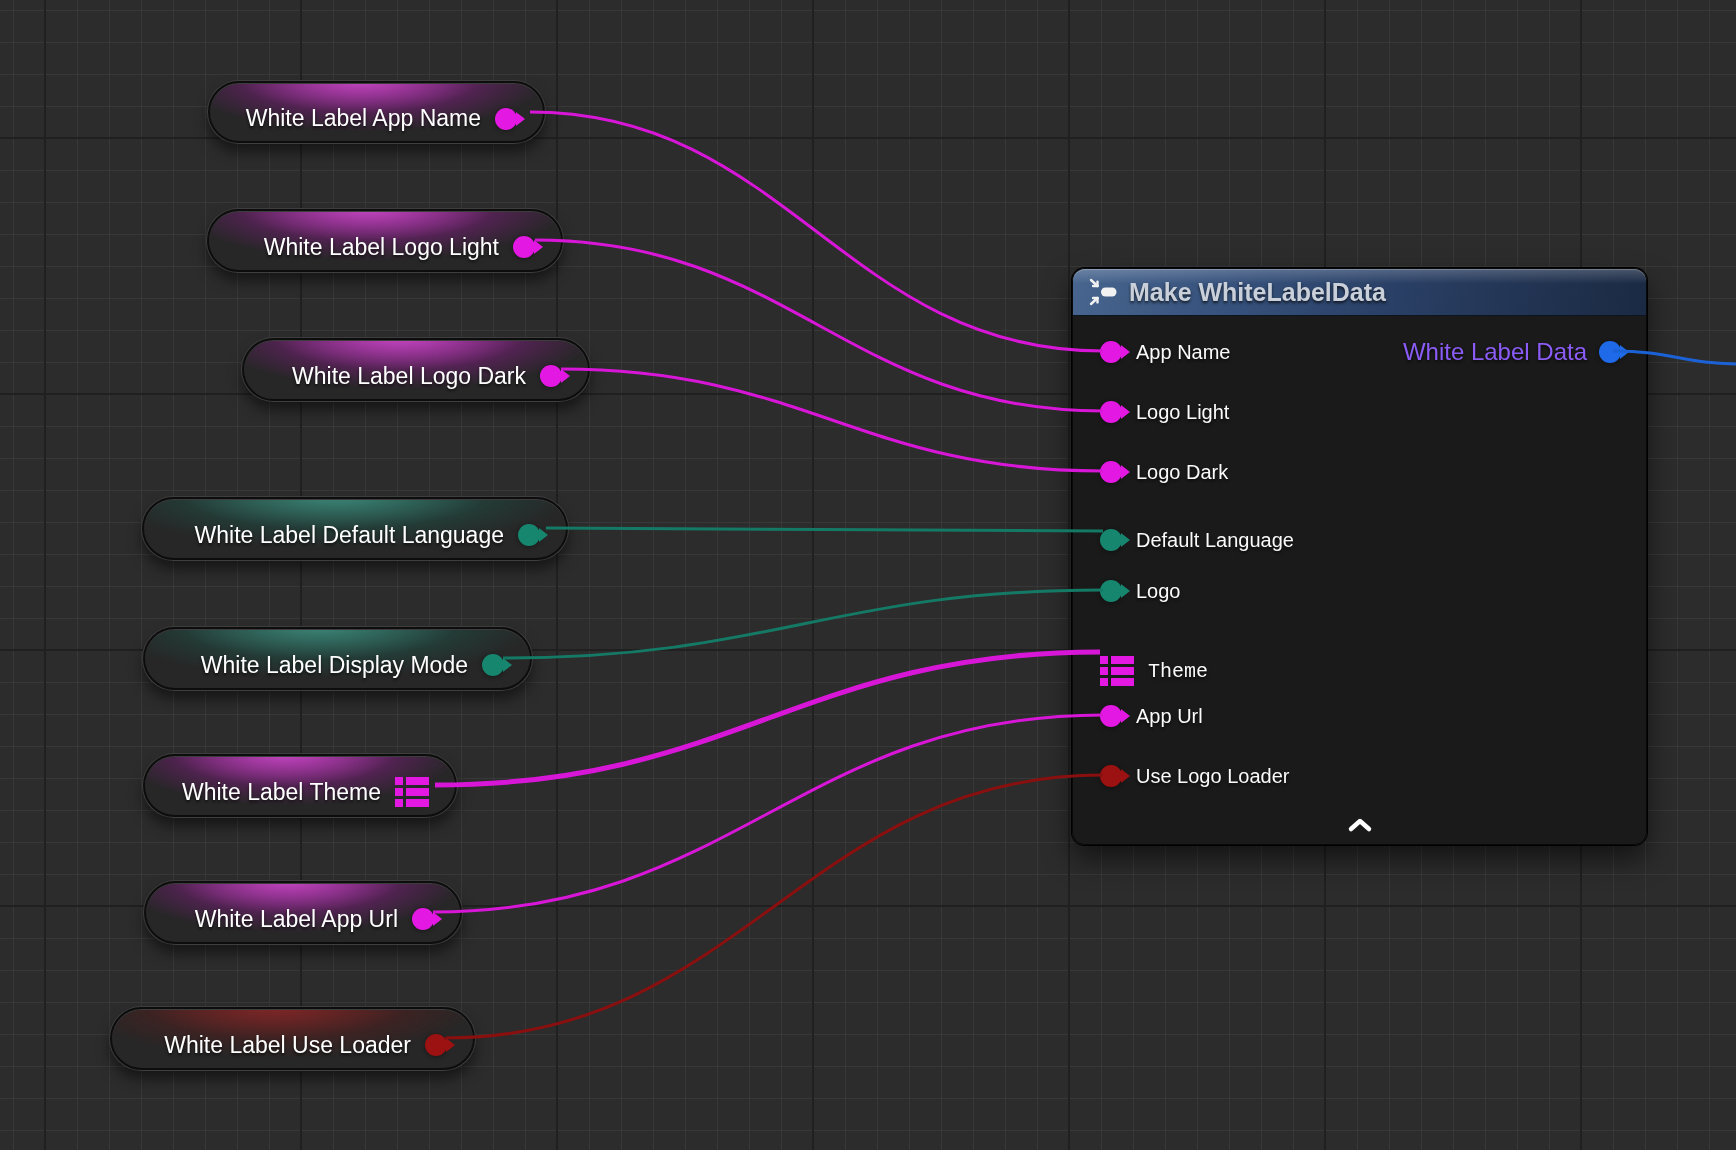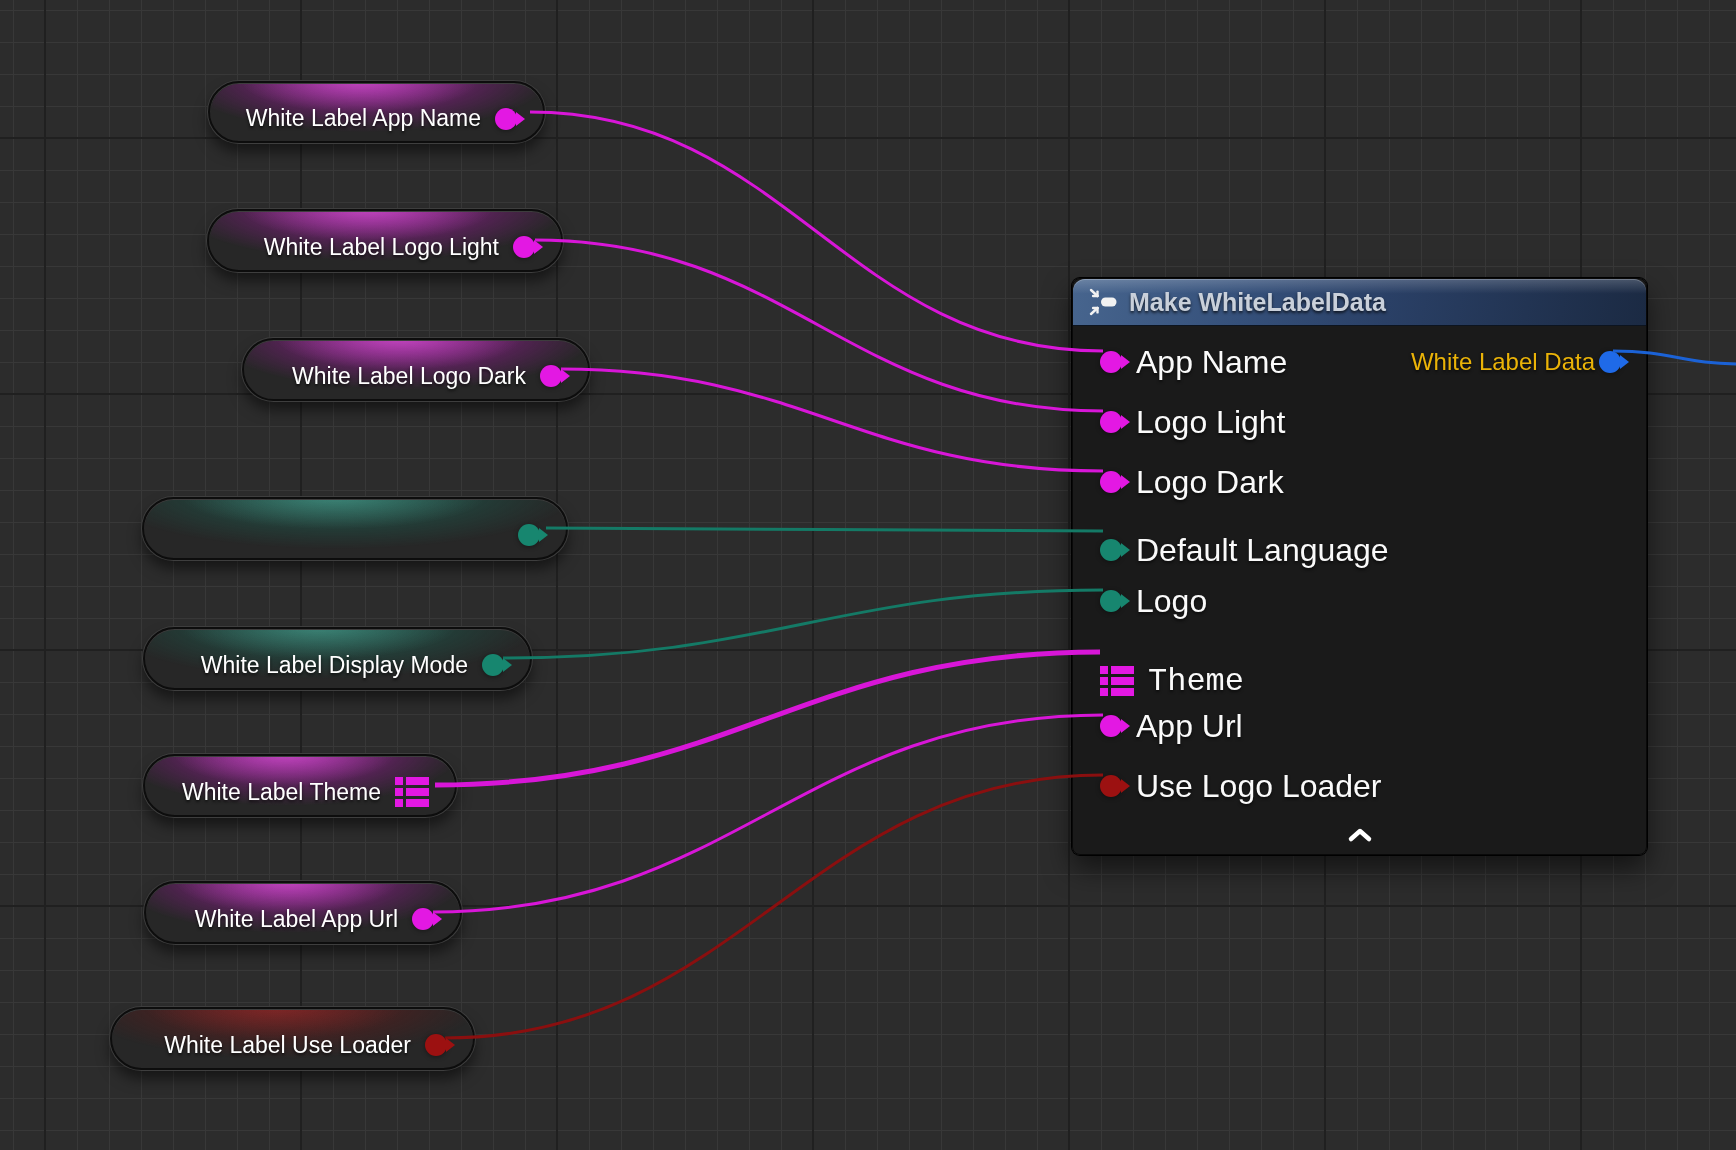--- a/index.html
+++ b/index.html
@@ -38,44 +38,43 @@
   }
   .pin::after{
     content:'';position:absolute;left:21px;top:50%;transform:translateY(-50%);
     border-top:7px solid transparent;border-bottom:7px solid transparent;
     border-left:9px solid var(--accent);
   }
   .structpin{position:relative;z-index:1;flex:none;display:block;}
   
   .make{
     position:absolute;box-sizing:border-box;background:rgba(26,26,26,.97);
-    border-radius:8px;border:1px solid #090909;
+    border-radius:13px;border:1px solid #090909;
     box-shadow:0 14px 28px rgba(0,0,0,.55), 0 0 0 1px #000;
-    margin-top:10px;
   }
   .make-header{
     position:relative;height:47px;box-sizing:border-box;border-radius:12px 12px 0 0;
     display:flex;align-items:center;gap:11px;padding:0 15px;
     background:
       linear-gradient(180deg, rgba(255,255,255,.20), rgba(255,255,255,0) 32%),
       linear-gradient(100deg, #47658e 0%, #35507a 30%, #2a4066 55%, #20314e 85%, #1b2a43 100%);
     border-bottom:1px solid #0c1420;
     box-shadow:inset 0 1px 0 rgba(255,255,255,.22);
     color:#c9d0da;font-size:25px;font-weight:bold;
     text-shadow:0 2px 3px rgba(0,0,0,.7);
   }
   .in-row{
     position:absolute;left:27px;height:40px;transform:translateY(-50%);
     display:flex;align-items:center;gap:14px;
-    color:#fafafa;font-size:32px;text-shadow:0 2px 3px rgba(0,0,0,.6);white-space:nowrap;
+    color:#fafafa;font-size:20px;text-shadow:0 2px 3px rgba(0,0,0,.6);white-space:nowrap;
   }
   .out-row{
     position:absolute;right:25px;height:40px;transform:translateY(-50%);
-    display:flex;align-items:center;gap:4px;
-    color:#eab308;font-size:24px;text-shadow:0 2px 3px rgba(0,0,0,.6);white-space:nowrap;
+    display:flex;align-items:center;gap:12px;
+    color:#8b5cf6;font-size:24px;text-shadow:0 2px 3px rgba(0,0,0,.6);white-space:nowrap;
   }
   .chevron{position:absolute;left:50%;bottom:7px;transform:translateX(-50%);cursor:pointer;}
   
   .wires{position:absolute;inset:0;width:100%;height:100%;pointer-events:none;}
 </style>
 </head>
 <body>
 
 <div class="canvas">
 
@@ -154,20 +153,21 @@
     </div>
     <div class="getter" style="left: 207px; top: 209px; width: 356px; height: 63px; --accent: #e318e3; --glow-core: rgba(240,110,235,0.50); --glow-halo: rgba(225,22,225,0.62);">
       <span class="lbl">White Label Logo Light</span>
       <span class="pin"></span>
     </div>
     <div class="getter" style="left: 242px; top: 338px; width: 348px; height: 63px; --accent: #e318e3; --glow-core: rgba(240,110,235,0.50); --glow-halo: rgba(225,22,225,0.62);">
       <span class="lbl">White Label Logo Dark</span>
       <span class="pin"></span>
     </div>
     <div class="getter" style="left: 142px; top: 497px; width: 426px; height: 63px; --accent: #17866f; --glow-core: rgba(110,200,185,0.38); --glow-halo: rgba(23,134,111,0.58);">
+      <span class="lbl">White Label Default Language</span>
       <span class="pin"></span>
     </div>
     <div class="getter" style="left: 143px; top: 627px; width: 389px; height: 63px; --accent: #17866f; --glow-core: rgba(110,200,185,0.38); --glow-halo: rgba(23,134,111,0.58);">
       <span class="lbl">White Label Display Mode</span>
       <span class="pin"></span>
     </div>
     <div class="getter" style="left: 143px; top: 754px; width: 314px; height: 63px; --accent: #e318e3; --glow-core: rgba(240,110,235,0.50); --glow-halo: rgba(225,22,225,0.62);">
       <span class="lbl">White Label Theme</span>
       <svg class="structpin" width="34" height="30" viewBox="0 0 34 30">
         <g fill="#e318e3">

